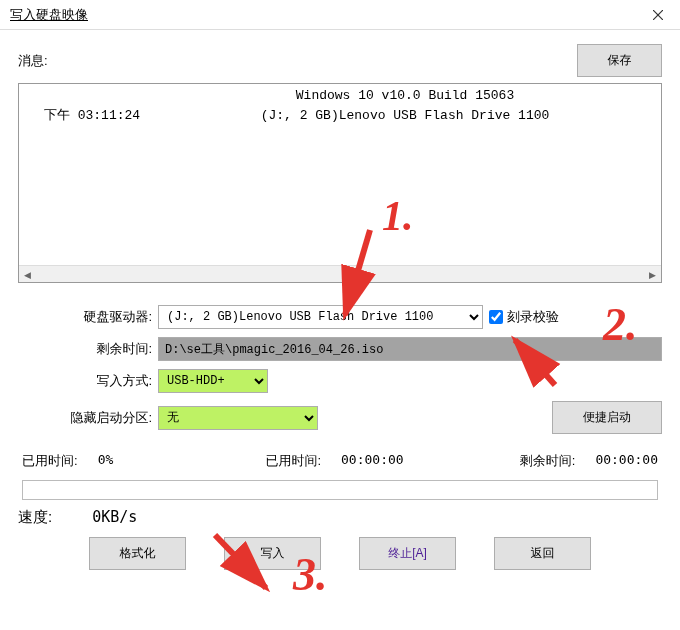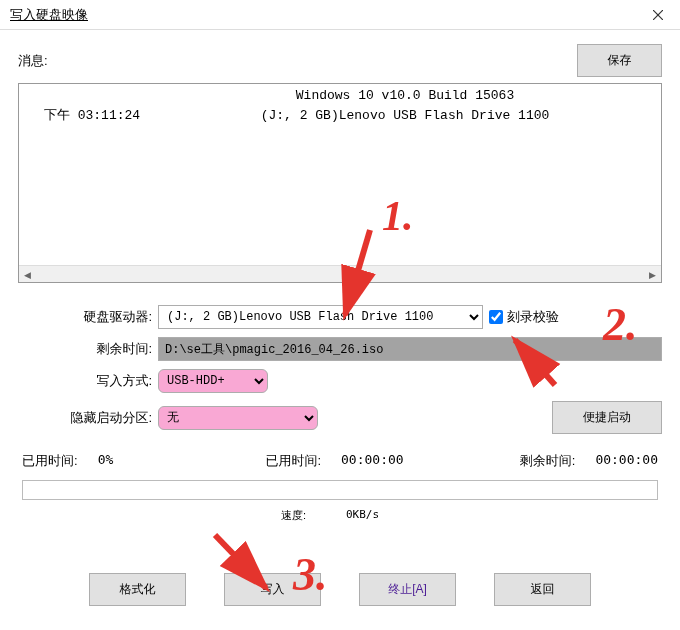--- a/index.html
+++ b/index.html
@@ -101,21 +101,21 @@
   }
   .w-140 { width: 140px; flex-shrink: 0; }
   .select {
     height: 24px;
     border: 1px solid #adadad;
     background: #fff;
     font-family: Consolas, "Courier New", monospace;
     font-size: 12px;
     padding: 0 4px;
   }
-  .select-grey { background: #f9a8d4; border-radius: 6px; }
+  .select-grey { background: #bef264; }
   .input-text {
     height: 24px;
     border: 1px solid #adadad;
     background: #a3a3a3;
     font-family: Consolas, "Courier New", monospace;
     font-size: 12px;
     padding: 0 6px;
     flex: 1;
   }
   .checkbox-wrap {
@@ -135,33 +135,33 @@
   .stats-label { margin-right: 20px; }
   .stats-val { font-family: Consolas, monospace; }
   .progress {
     height: 20px;
     border: 1px solid #bbb;
     background: #fff;
     margin: 10px 4px 8px 4px;
   }
   .speed-row {
     display: flex;
-    justify-content: center;
-    font-size: 11px;
+    justify-content: flex-start;
+    font-size: 15px;
     padding-right: 20px;
     margin-bottom: 10px;
   }
   .speed-row .stats-label { margin-right: 40px; }
   .bottom-buttons {
     display: flex;
     justify-content: center;
     gap: 38px;
     margin-top: 6px;
   }
-  .btn-wide { min-width: 97px; margin-top: 40px; }
+  .btn-wide { min-width: 97px; }
   .btn-disabled { color: #4c1d95; }
   .annotations {
     position: absolute;
     top: 0; left: 0; width: 680px; height: 630px;
     pointer-events: none;
   }
 </style>
 </head>
 <body>
 

